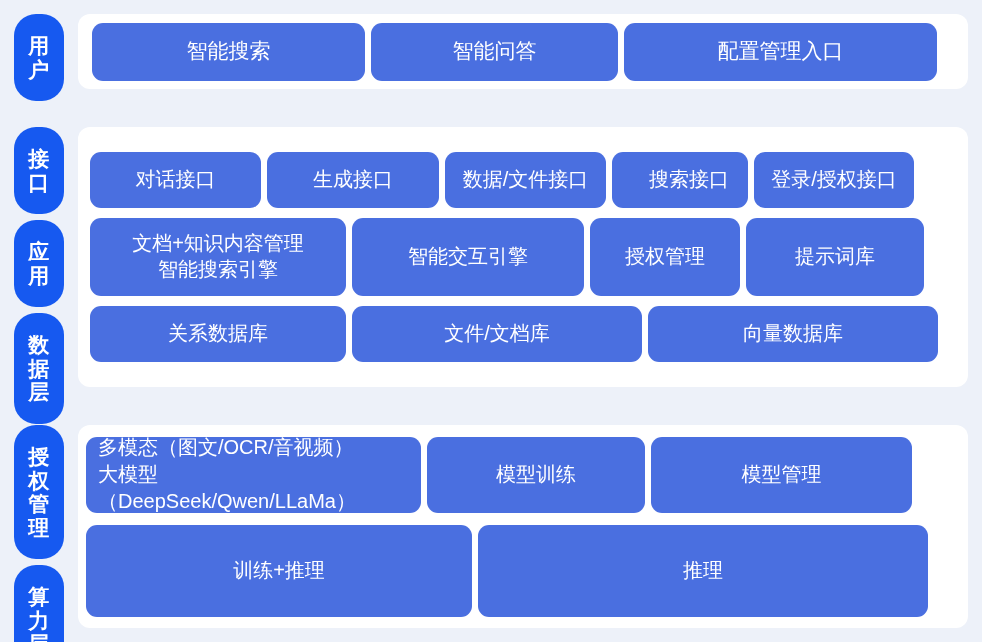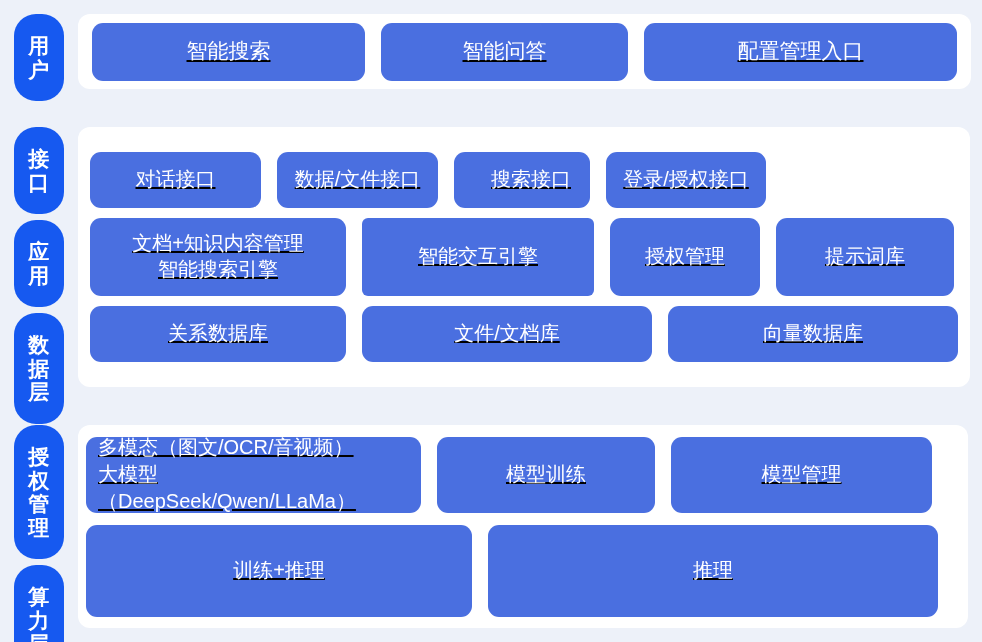--- a/index.html
+++ b/index.html
@@ -79,22 +79,21 @@
     padding: 10px 12px;
     display: flex;
     flex-direction: column;
     justify-content: center;
     gap: 10px;
   }
 
   .row {
     display: flex;
     align-items: center;
-    gap: 16px;
-    text-decoration: underline;
+    gap: 6px;
   }
 
   
   .card {
     background: #4a6fe0;
     color: #ffffff;
     border-radius: 11px;
     display: flex;
     align-items: center;
     justify-content: center;
@@ -116,21 +115,21 @@
   
   #row-interface .card { height: 56px; font-size: 20px; }
   .if1 { flex: 0 0 171px; }
   .if2 { flex: 0 0 172px; }
   .if3 { flex: 0 0 161px; }
   .if4 { flex: 0 0 136px; padding-left: 26px; }
   .if5 { flex: 0 0 160px; }
 
   #row-application .card { height: 78px; font-size: 20px; }
   .ap1 { flex: 0 0 256px; font-size: 19px; }
-  .ap2 { flex: 0 0 232px; border-radius: 6px; }
+  .ap2 { flex: 0 0 232px; }
   .ap3 { flex: 0 0 178px; }
   .ap4 { flex: 0 0 150px; }
 
   #row-data .card { height: 56px; font-size: 20px; }
   .dt1 { flex: 0 0 256px; }
   .dt2 { flex: 0 0 290px; }
   .dt3 { flex: 0 0 290px; }
 
   
   #band-infra .panel { gap: 12px; padding-left: 8px; }
@@ -179,20 +178,21 @@
         <span>应用</span>
       </div>
       <div class="rail-tab">
         <span>数据层</span>
       </div>
     </div>
     <div class="panel">
 
       <div class="row" id="row-interface">
         <div class="card if1">对话接口</div>
+        <div class="card if2">生成接口</div>
         <div class="card if3">数据/文件接口</div>
         <div class="card if4">搜索接口</div>
         <div class="card if5">登录/授权接口</div>
       </div>
 
       <div class="row" id="row-application">
         <div class="card ap1">文档+知识内容管理
 智能搜索引擎</div>
         <div class="card ap2">智能交互引擎</div>
         <div class="card ap4">授权管理</div>

